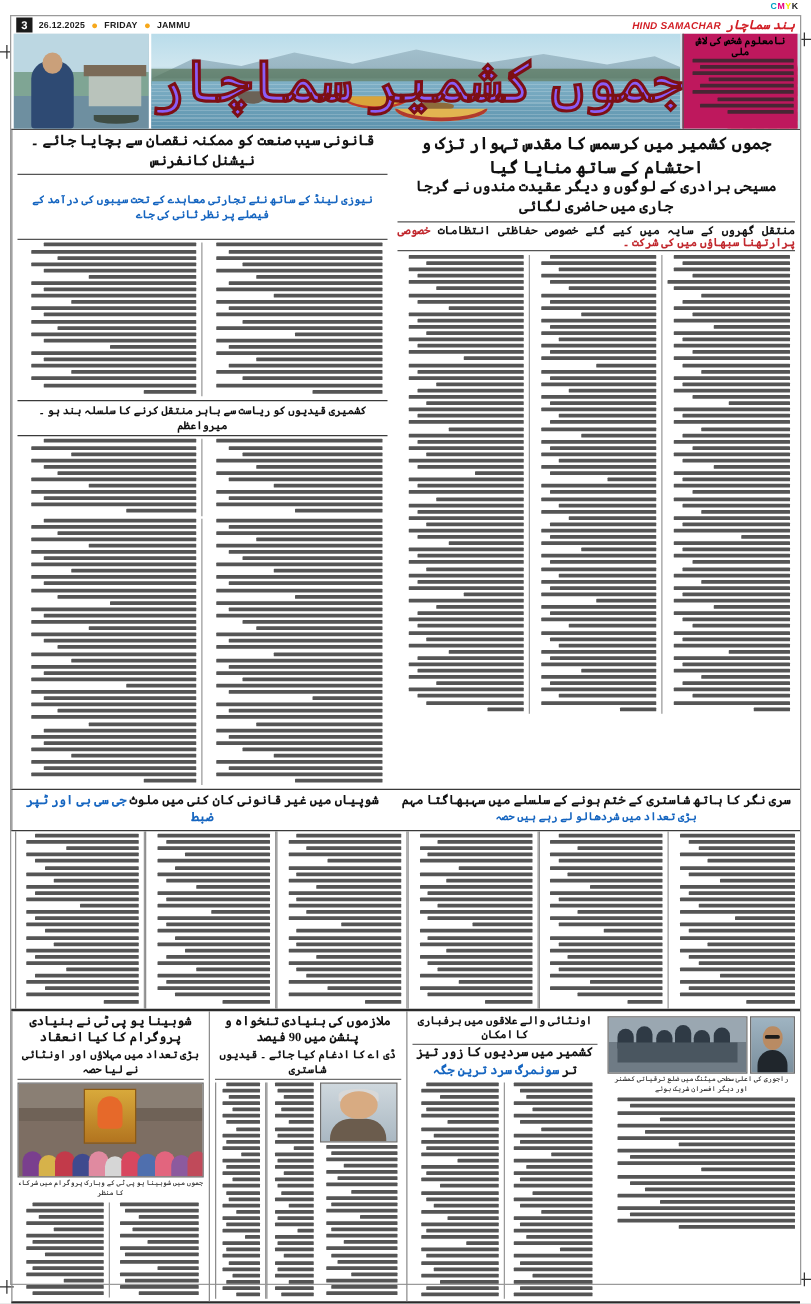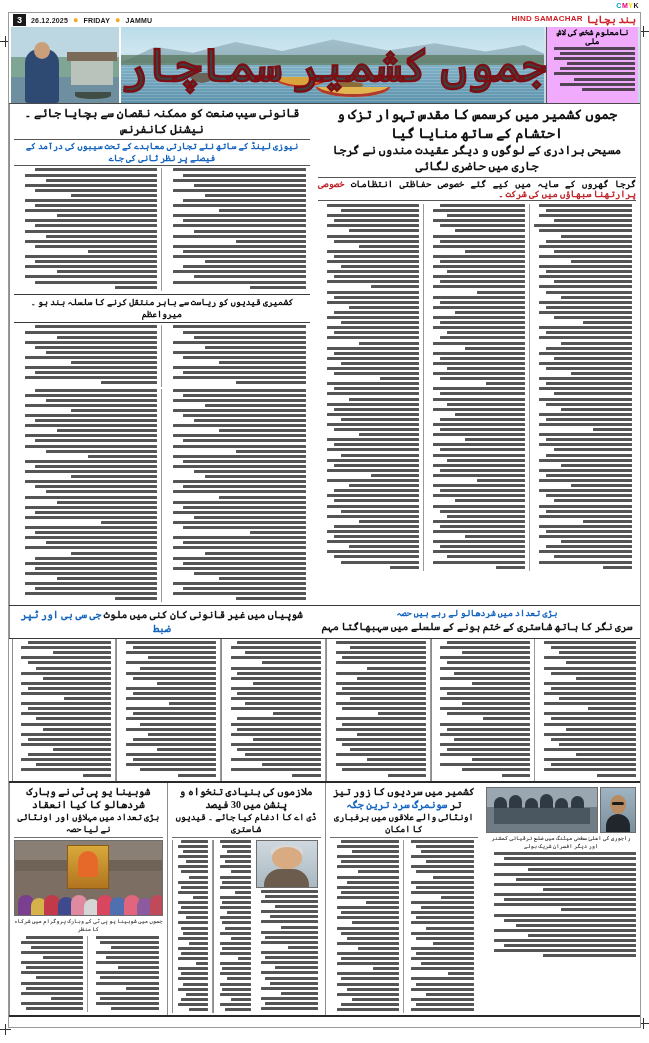--- a/index.html
+++ b/index.html
@@ -31,21 +31,21 @@
   
   .masthead{position:relative;height:90px;border-bottom:1px solid #4a4a4a;overflow:hidden;}
   .dateband{position:absolute;left:0;top:0;right:0;height:14px;
     display:flex;align-items:center;direction:ltr;gap:5px;padding-left:4px;
     font-family:"Liberation Sans",sans-serif;font-size:7px;font-weight:bold;z-index:6;}
   .pagebox{background:#1a1a1a;color:#fff;width:13px;height:12px;display:flex;
     align-items:center;justify-content:center;font-size:9px;font-weight:bold;}
   .dtxt{color:#1a1a1a;letter-spacing:.2px;}
   .dot{color:#f7a81b;font-size:9px;line-height:1;}
   .hind{position:absolute;right:4px;top:1px;direction:ltr;z-index:7;
-    display:flex;gap:4px;}
+    display:flex;align-items:center;gap:4px;font-style:italic;}
   .hind .en{font-family:"Liberation Sans",sans-serif;font-size:8px;font-weight:bold;color:#d21f26;letter-spacing:.2px;}
   .hind .ur{font-size:10px;color:#d21f26;font-weight:bold;}
 
   .scene{position:absolute;left:112px;right:95px;top:14px;height:76px;overflow:hidden;
     background:linear-gradient(#b9dcea 0%,#cfe6ef 34%,#9fc4d6 46%,#86aec4 70%,#6f9cb5 100%);}
   .mount{position:absolute;left:0;right:0;top:6px;height:30px;
     background:linear-gradient(#9db9c6,#7f9fae);
     clip-path:polygon(0% 100%,8% 46%,17% 66%,27% 30%,38% 60%,50% 22%,63% 58%,74% 34%,86% 62%,95% 40%,100% 70%,100% 100%);
     opacity:.75;}
   .trees{position:absolute;left:0;right:0;top:28px;height:14px;background:#53704f;opacity:.65;}
@@ -81,25 +81,25 @@
   .ladyph .flowers i{position:absolute;width:11px;height:11px;border-radius:50%;background:#fff;box-shadow:0 0 0 1px #e8e8e8;}
   .ladyph .flowers i:nth-child(1){left:2px;top:14px;}
   .ladyph .flowers i:nth-child(2){left:13px;top:4px;background:#f0666e;}
   .ladyph .flowers i:nth-child(3){left:24px;top:12px;}
   .ladyph .flowers i:nth-child(4){left:14px;top:22px;background:#ef7b83;}
   .ladyph .flowers i:nth-child(5){left:28px;top:26px;}
   .ladyph .pot{position:absolute;left:6px;bottom:8px;width:40px;height:16px;background:#c9922f;border-radius:0 0 16px 16px;}
 
   .bigtitle{position:absolute;left:120px;right:100px;top:20px;height:66px;
     display:flex;align-items:center;justify-content:center;z-index:5;}
-  .bigtitle b{font-size:46px;line-height:1;color:#404040;font-weight:bold;
+  .bigtitle b{font-size:46px;line-height:1;color:#8b5cf6;font-weight:bold;
     -webkit-text-stroke:1px #7d0f14;letter-spacing:-1px;white-space:nowrap;}
 
   .topbox{position:absolute;right:2px;top:14px;width:92px;height:76px;z-index:8;
-    background:#f0abfc;border-left:1px solid #555;box-sizing:border-box;padding:1px 3px;overflow:hidden;}
+    background:#be185d;border-left:1px solid #555;box-sizing:border-box;padding:1px 3px;overflow:hidden;}
   .topbox h4{margin:0 0 1px 0;font-size:8px;text-align:center;font-weight:bold;}
 
   
   .urdu{direction:rtl;text-align:justify;}
   .body-line{display:block;height:3.0px;background:#2b2b2b;opacity:.80;margin-bottom:2.1px;border-radius:.5px;}
   .body-line.w95{width:95%}.body-line.w88{width:88%}.body-line.w80{width:80%}
   .body-line.w72{width:72%}.body-line.w62{width:62%}.body-line.w50{width:50%}
   .body-line.w40{width:40%}.body-line.w30{width:30%}
   .colrule{border-left:1px solid #8d8d8d;}
 
@@ -215,21 +215,21 @@
         <div class="pagebox">3</div>
         <span class="dtxt">26.12.2025</span>
         <span class="dot">●</span>
         <span class="dtxt">FRIDAY</span>
         <span class="dot">●</span>
         <span class="dtxt">JAMMU</span>
       </div>
 
       <div class="hind">
         <span class="en">HIND SAMACHAR</span>
-        <span class="ur">ہند بچایا</span>
+        <span class="ur">ہند سماچار</span>
       </div>
 
       <div class="topbox">
         <h4 class="urdu">نامعلوم شخص کی لاش ملی</h4>
         <div>
           <span class="body-line w95"></span>
             <span class="body-line w88"></span>
           <span class="body-line w95"></span>
             <span class="body-line w80"></span>
           <span class="body-line w88"></span>
@@ -242,21 +242,21 @@
     </div>
 
     <div class="secA">
 
       <div class="A-right">
         <div class="storyhead urdu">
           <div class="hl hl-xl">جموں کشمیر میں کرسمس کا مقدس تہوار تزک و احتشام کے ساتھ منایا گیا</div>
           <div class="hl hl-l">مسیحی برادری کے لوگوں و دیگر عقیدت مندوں نے گرجا جاری میں حاضری لگائی</div>
         </div>
         <div class="kicker urdu">
-          <span>گرجا گھروں کے سایہ میں کیے گئے خصوصی حفاظتی انتظامات</span>
+          <span>منتقل گھروں کے سایہ میں کیے گئے خصوصی حفاظتی انتظامات</span>
           <em>خصوصی پرارتھنا سبھاؤں میں کی شرکت ۔</em>
         </div>
         <div class="cols" style="margin-top:3px;">
           <div class="tcol" style="width:33.33%">
             <span class="body-line w95"></span>
               <span class="body-line w88"></span>
               <span class="body-line w95"></span>
             <span class="body-line w80"></span>
               <span class="body-line w92"></span>
               <span class="body-line w95"></span>
@@ -474,21 +474,21 @@
             <span class="body-line w88"></span>
               <span class="body-line w80"></span>
               <span class="body-line w30"></span>
           </div>
         </div>
       </div>
 
       <div class="A-left">
         <div class="storyhead urdu">
           <div class="hl hl-l">قانونی سیب صنعت کو ممکنہ نقصان سے بچایا جائے ۔ نیشنل کانفرنس</div>
-          <div class="hl hl-s hl-blue" style="border-top:1px solid #555;border-bottom:1px solid #555;padding:1px 0;margin-top:1px;">نیوزی لینڈ کے ساتھ نئے تجارتی معاہدے کے تحت سیبوں کی درآمد کے فیصلے پر نظر ثانی کی جاے</div>
+          <div class="hl hl-s hl-blue" style="border-top:1px solid #555;border-bottom:1px solid #555;padding:14px 0;margin-top:1px;">نیوزی لینڈ کے ساتھ نئے تجارتی معاہدے کے تحت سیبوں کی درآمد کے فیصلے پر نظر ثانی کی جاے</div>
         </div>
 
         <div class="cols" style="margin-top:2px;">
           <div class="tcol" style="width:50%">
             <span class="body-line w95"></span>
               <span class="body-line w88"></span>
               <span class="body-line w95"></span>
             <span class="body-line w80"></span>
               <span class="body-line w95"></span>
               <span class="body-line w72"></span>
@@ -661,22 +661,22 @@
             <span class="body-line w88"></span>
               <span class="body-line w95"></span>
               <span class="body-line w30"></span>
           </div>
         </div>
       </div>
     </div>
 
     <div style="display:flex;border-bottom:1px solid #3a3a3a;">
       <div style="width:326px;box-sizing:border-box;padding:2px 4px;">
+        <div class="urdu hl hl-m">سری نگر کا ہاتھ شاستری کے ختم ہونے کے سلسلے میں سہبھاگتا مہم</div>
         <div class="urdu hl hl-s hl-blue">بڑی تعداد میں شردھالو لے رہے ہیں حصہ</div>
-        <div class="urdu hl hl-m">سری نگر کا ہاتھ شاستری کے ختم ہونے کے سلسلے میں سہبھاگتا مہم</div>
       </div>
       <div style="width:305px;box-sizing:border-box;padding:2px 4px;border-left:1px solid #8d8d8d;">
         <div class="urdu hl hl-m">
           <span>شوپیاں میں غیر قانونی کان کنی میں ملوث</span>
           <span class="hl-blue">جی سی بی اور ٹپر ضبط</span>
         </div>
       </div>
     </div>
 
     <div style="display:flex;border-bottom:2px solid #2a2a2a;">
@@ -896,25 +896,25 @@
             <span class="body-line w72"></span>
             <span class="body-line w95"></span>
           <span class="body-line w88"></span>
             <span class="body-line w95"></span>
             <span class="body-line w62"></span>
 
         </div>
       </div>
 
       <div class="colrule" style="width:25%;box-sizing:border-box;padding:2px 4px;">
+        <div class="urdu hl hl-s thinrule" style="padding-bottom:1px;">اونٹائی والے علاقوں میں برفباری کا امکان</div>
         <div class="urdu hl hl-m">
           <span>کشمیر میں سردیوں کا زور تیز تر</span>
           <span class="hl-blue">سونمرگ سرد ترین جگہ</span>
         </div>
-        <div class="urdu hl hl-s thinrule" style="padding-bottom:1px;">اونٹائی والے علاقوں میں برفباری کا امکان</div>
         <div style="display:flex;margin-top:2px;">
           <div class="tcol" style="width:50%">
             <span class="body-line w95"></span>
               <span class="body-line w88"></span>
               <span class="body-line w80"></span>
             <span class="body-line w95"></span>
               <span class="body-line w72"></span>
               <span class="body-line w95"></span>
             <span class="body-line w88"></span>
               <span class="body-line w62"></span>
@@ -980,21 +980,21 @@
             <span class="body-line w95"></span>
               <span class="body-line w72"></span>
               <span class="body-line w88"></span>
             <span class="body-line w95"></span>
 
           </div>
         </div>
       </div>
 
       <div class="colrule" style="width:25%;box-sizing:border-box;padding:2px 4px;">
-        <div class="urdu hl hl-m">ملازموں کی بنیادی تنخواہ و پنشن میں 30 فیصد</div>
+        <div class="urdu hl hl-m">ملازموں کی بنیادی تنخواہ و پنشن میں 90 فیصد</div>
         <div class="urdu hl hl-s thinrule" style="padding-bottom:1px;">ڈی اے کا ادغام کیا جائے ۔ قیدیوں شاستری</div>
         <div style="display:flex;margin-top:2px;">
           <div style="width:42%;padding:0 3px;">
             <div class="photo ph-face" style="width:100%;height:46px;">
               <div class="bd"></div>
                 <div class="hair"></div>
                 <div class="hd"></div>
             </div>
             <span class="body-line w95" style="margin-top:2px;"></span>
               <span class="body-line w88"></span>
@@ -1090,21 +1090,21 @@
               <span class="body-line w95"></span>
             <span class="body-line w72"></span>
               <span class="body-line w88"></span>
               <span class="body-line w95"></span>
             <span class="body-line w62"></span>
           </div>
         </div>
       </div>
 
       <div class="colrule" style="width:25%;box-sizing:border-box;padding:2px 4px;">
-        <div class="urdu hl hl-m">شوبینا یو پی ٹی نے وہارک شردھالو کا کیا انعقاد</div>
+        <div class="urdu hl hl-m">شوبینا یو پی ٹی نے بنیادی پروگرام کا کیا انعقاد</div>
         <div class="urdu hl hl-s thinrule" style="padding-bottom:1px;">بڑی تعداد میں مہلاؤں اور اونٹائی نے لیا حصہ</div>
         <div class="photo ph-crowd" style="height:74px;margin-top:2px;">
           <div class="shrine"></div>
             <div class="deity"></div>
           <div class="heads">
             <i style="left:2%;background:#7a3f8e"></i>
               <i style="left:11%;background:#d6b24a;height:17px"></i>
             <i style="left:20%;background:#c23a4a"></i>
               <i style="left:29%;background:#3f4a8e;height:18px"></i>
             <i style="left:38%;background:#e08aa0"></i>

